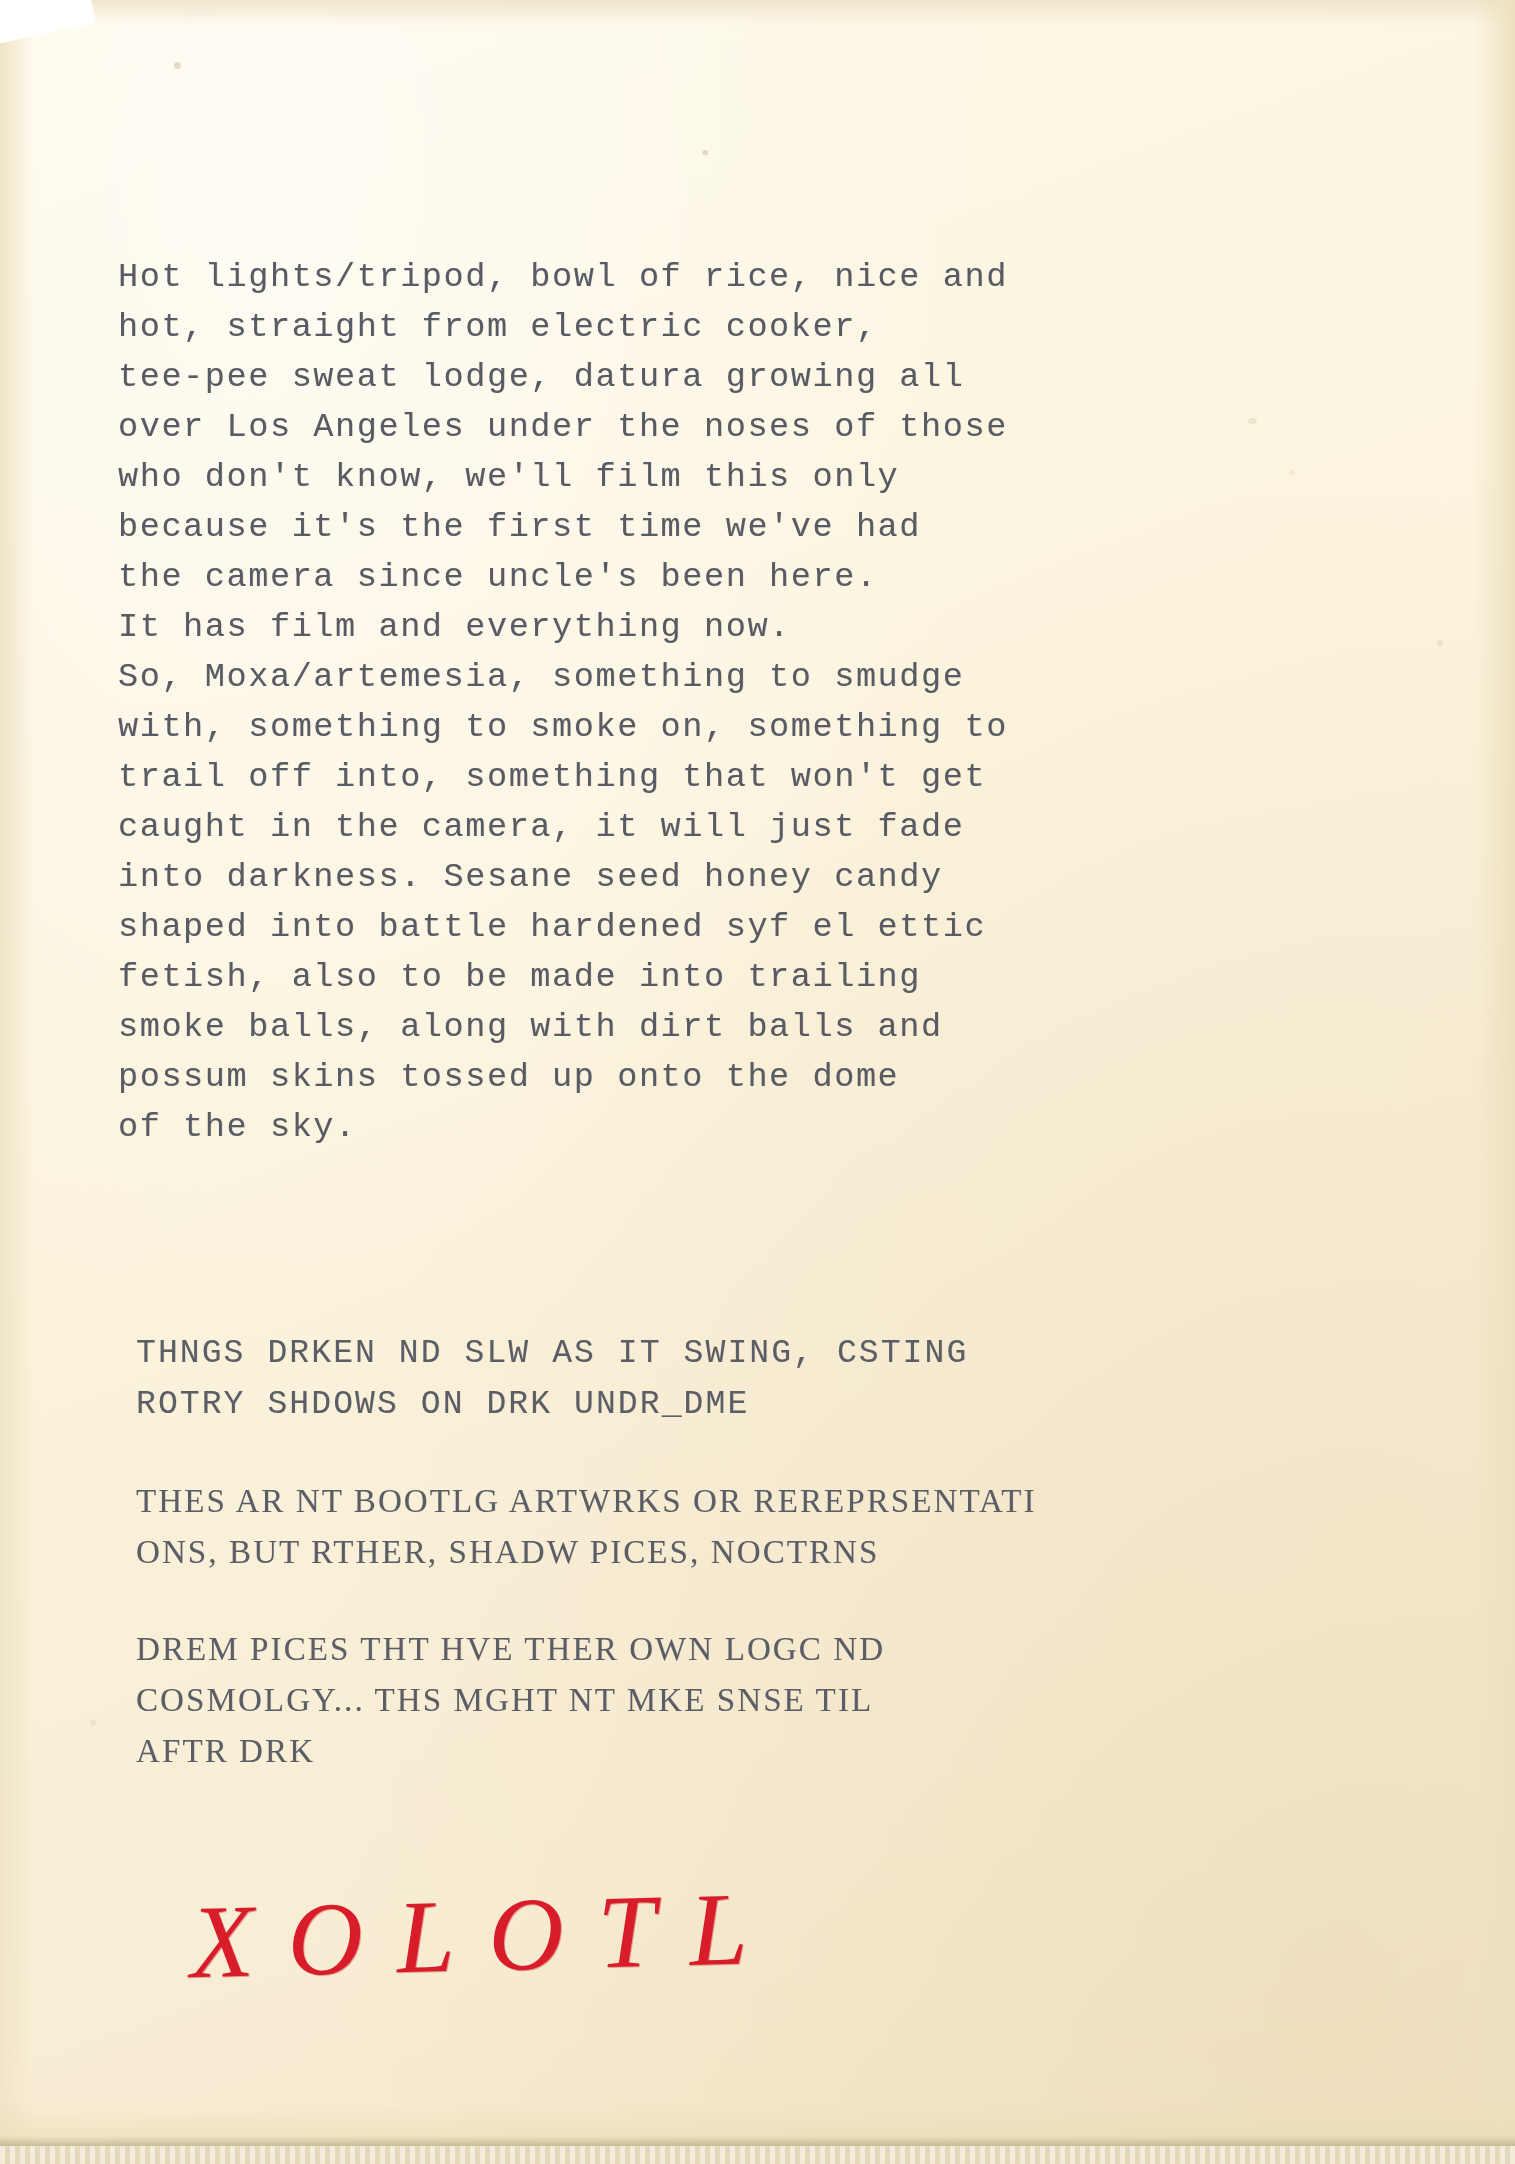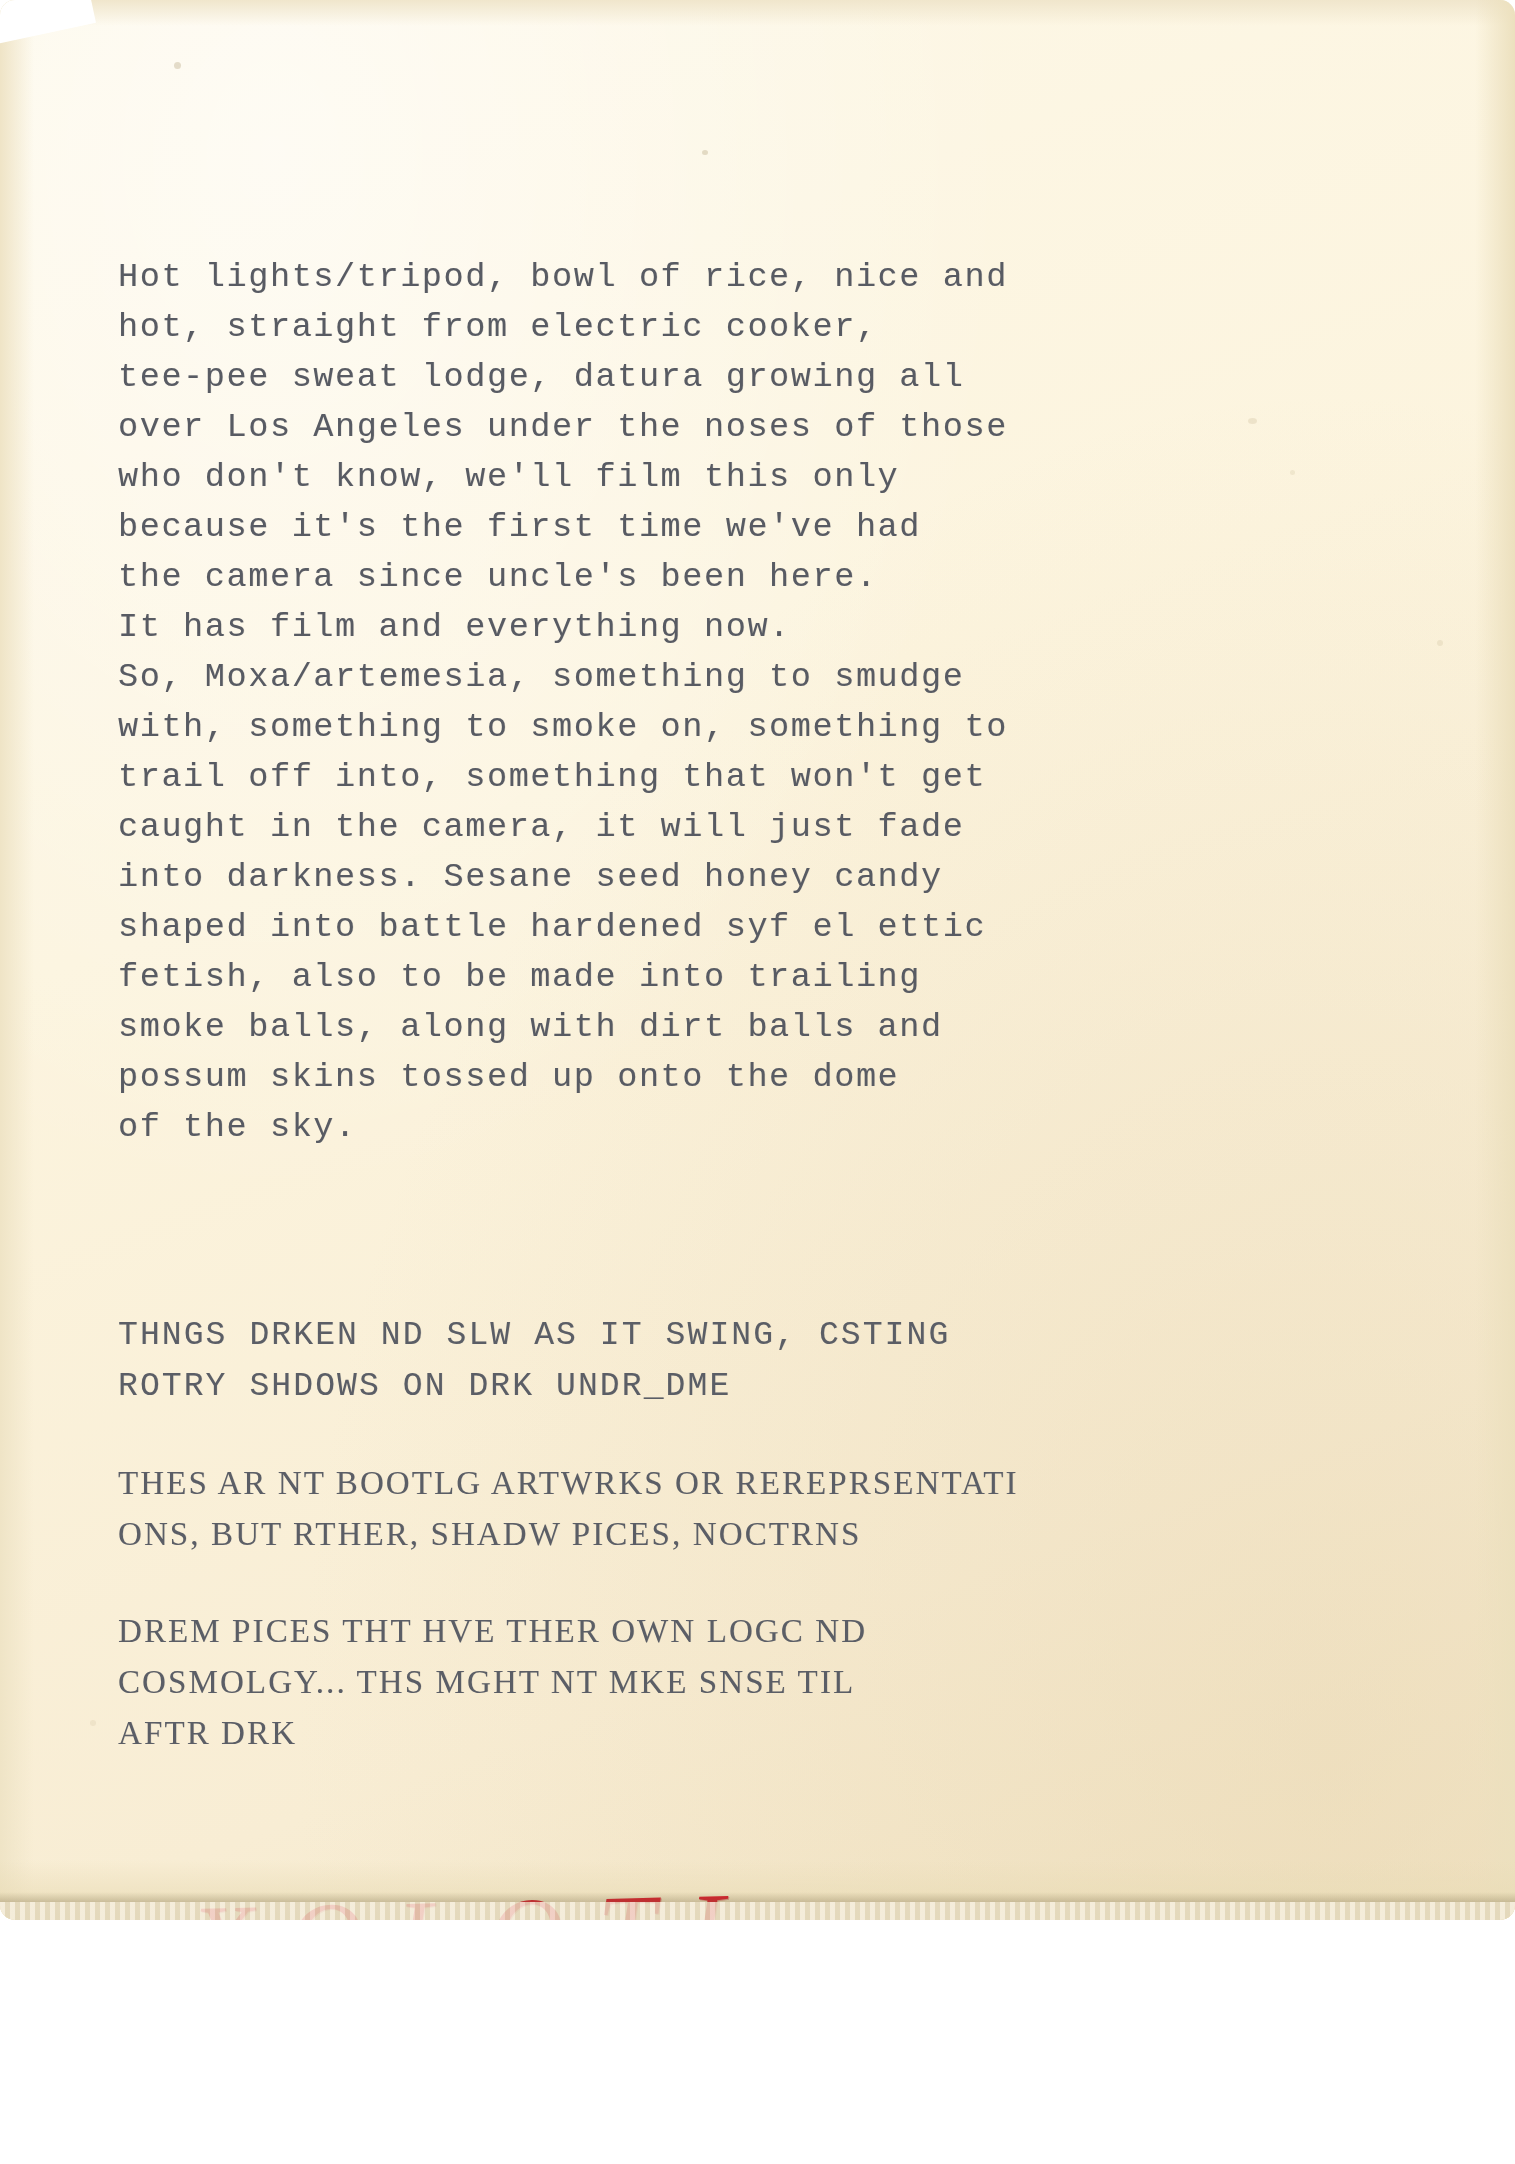--- a/index.html
+++ b/index.html
@@ -9,28 +9,27 @@
   }
   body {
     width: 1515px;
     height: 2164px;
     font-family: "Liberation Mono", monospace;
     overflow: hidden;
   }
   .page {
     position: relative;
     width: 1515px;
-    height: 1920px;
+    height: 2164px;
     background: #fdf6e1;
     background-image:
       radial-gradient(ellipse at 18% 8%, rgba(255,255,255,0.55) 0%, rgba(255,255,255,0) 42%),
       radial-gradient(ellipse at 88% 92%, rgba(228,208,168,0.40) 0%, rgba(228,208,168,0) 55%),
       linear-gradient(160deg, #fdf8e8 0%, #fcf4de 40%, #f8edd4 78%, #f3e6c8 100%);
     overflow: hidden;
-    border-radius: 15px;
   }
   
   .edge-top {
     position: absolute; left: 0; top: 0; width: 100%; height: 26px;
     background: linear-gradient(180deg, #f0e6cc 0%, rgba(240,230,204,0) 100%);
     pointer-events: none;
   }
   .edge-left {
     position: absolute; left: 0; top: 0; width: 34px; height: 100%;
     background: linear-gradient(90deg, #efe4c6 0%, rgba(239,228,198,0) 100%);
@@ -94,21 +93,21 @@
     top: 1310px;
     width: 1300px;
   }
   .caps {
     color: #5b5e66;
     font-family: "Liberation Mono", monospace;
     font-size: 33px;
     line-height: 51px;
     letter-spacing: 2.1px;
     white-space: pre-wrap;
-    margin: 0;
+    margin: 18px;
     text-shadow: 0.5px 0.4px 0 rgba(90,92,100,0.18);
   }
   .caps + .caps { margin-top: 46px; font-family: Liberation Serif, serif; }
 
   .signature {
     position: absolute;
     left: 190px;
     top: 1875px;
     color: #d81c2a;
     font-family: "Liberation Serif", serif;

